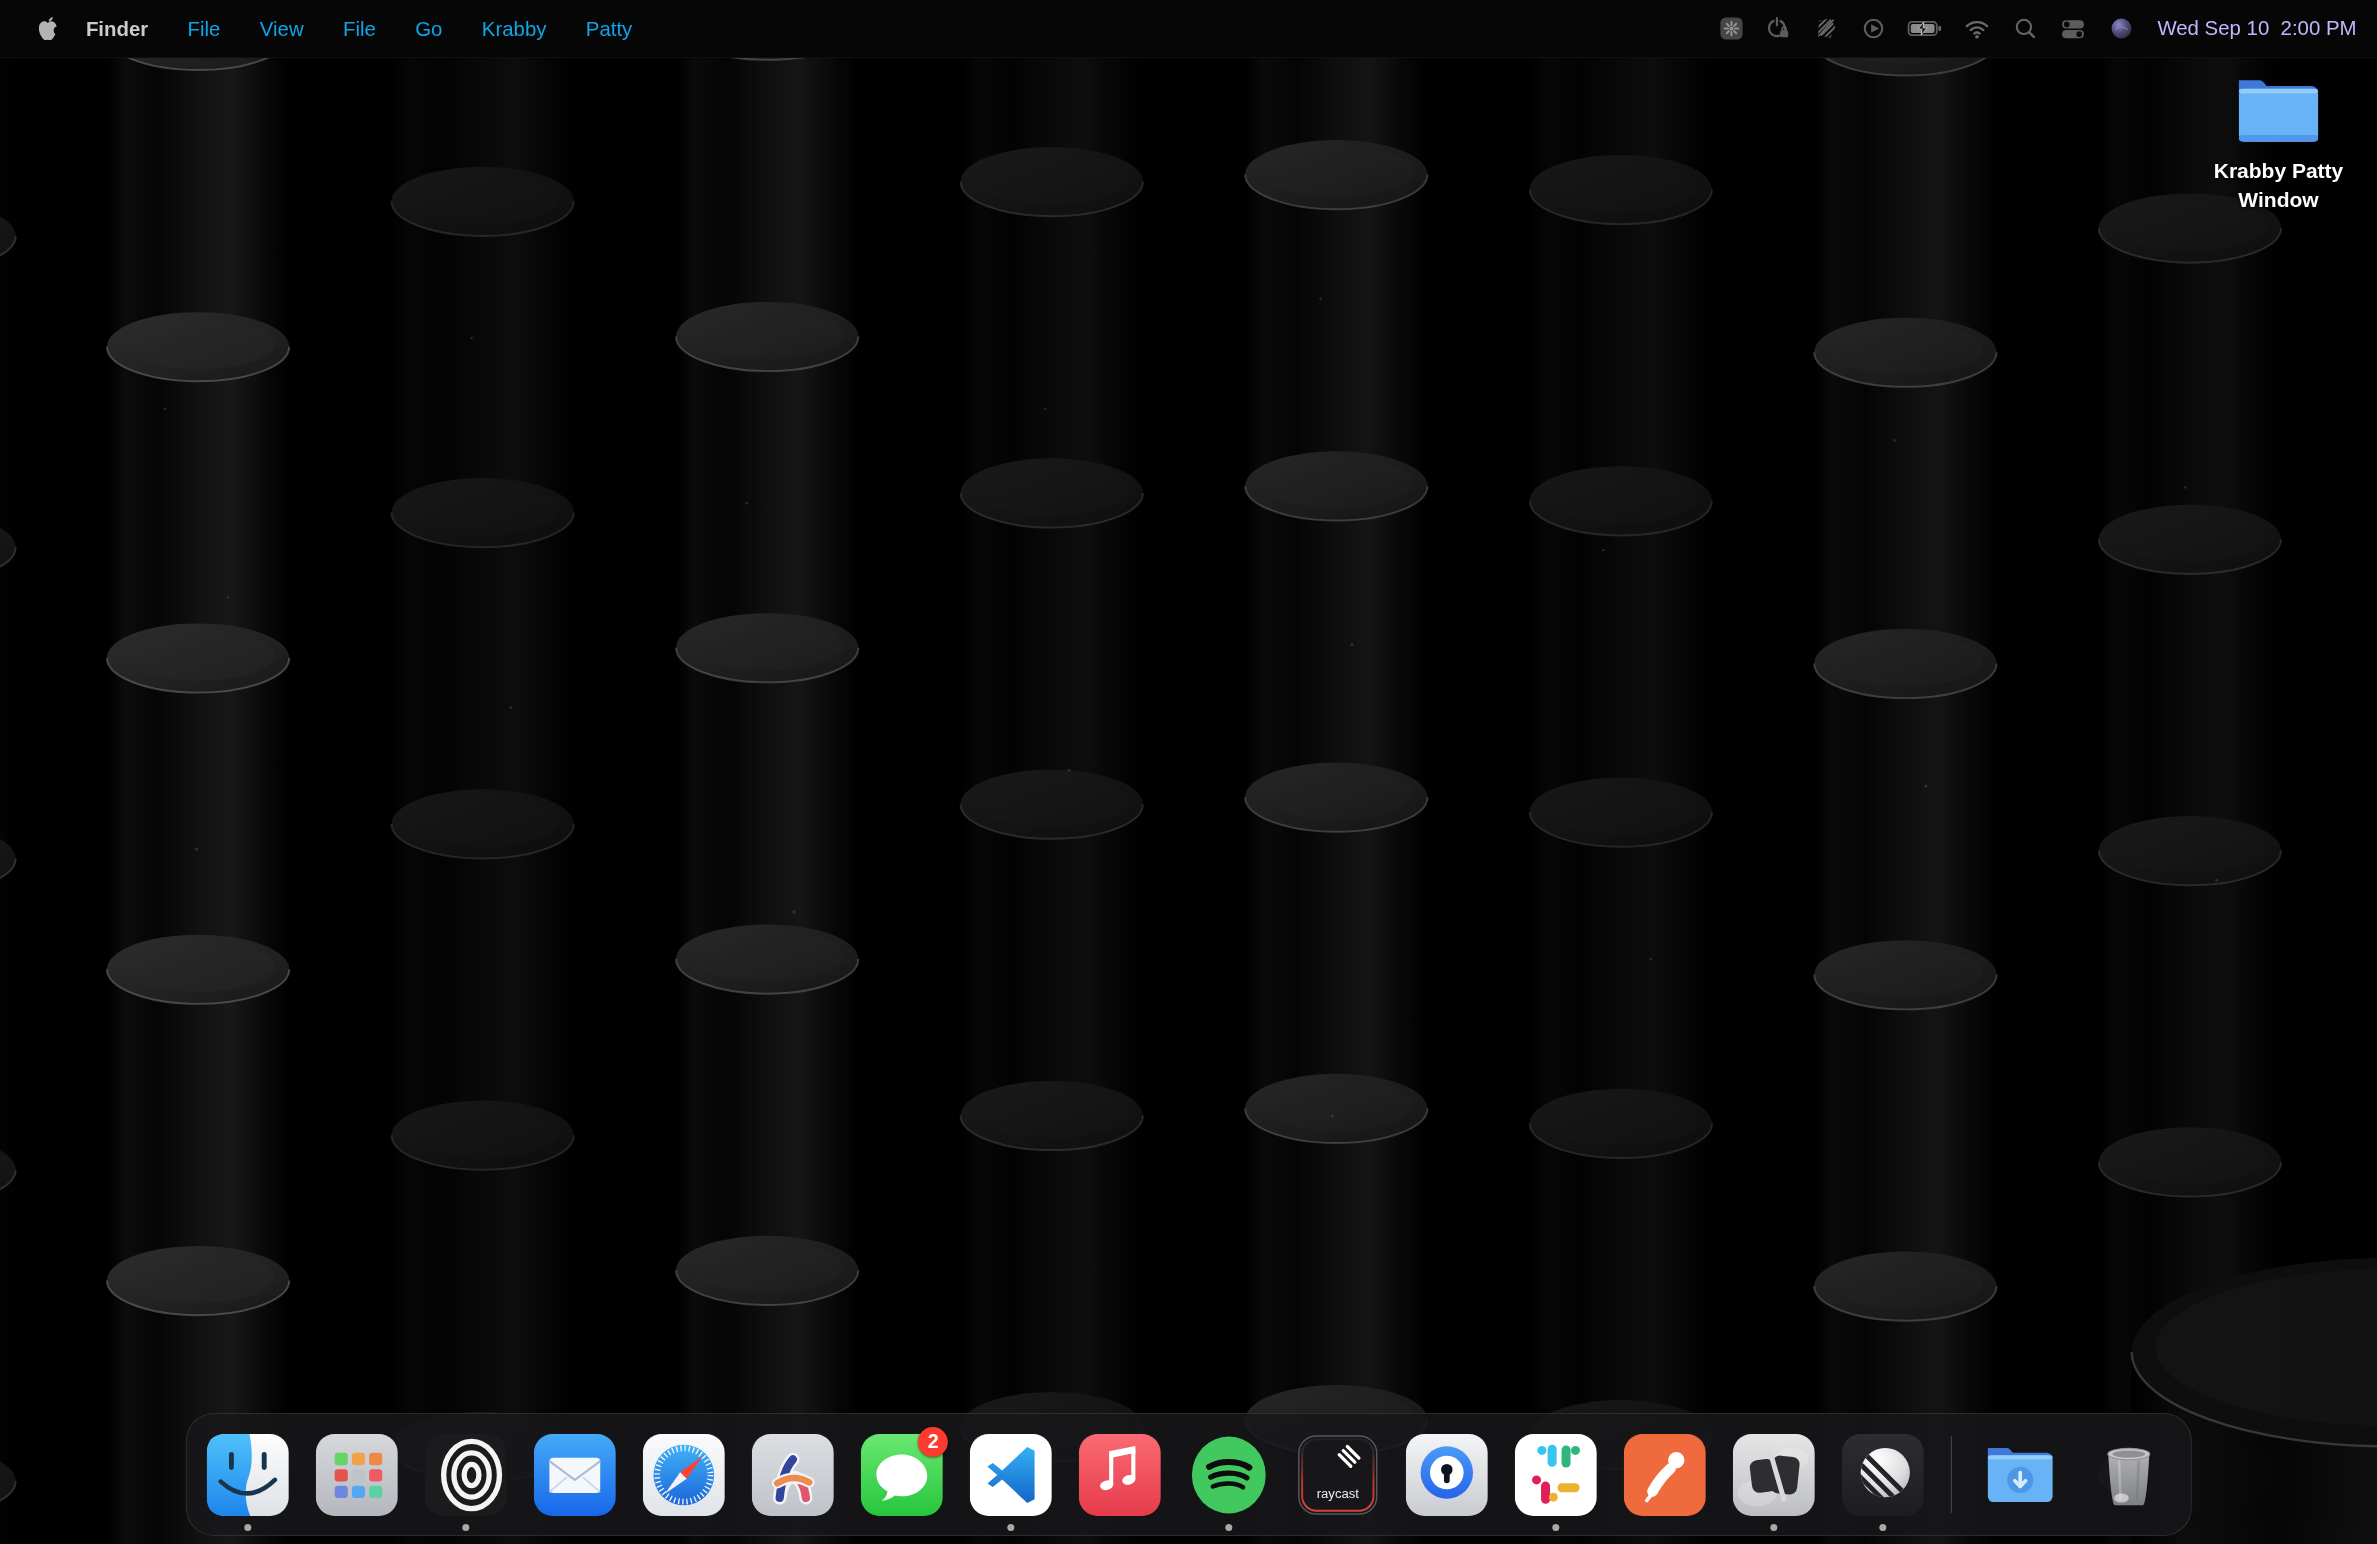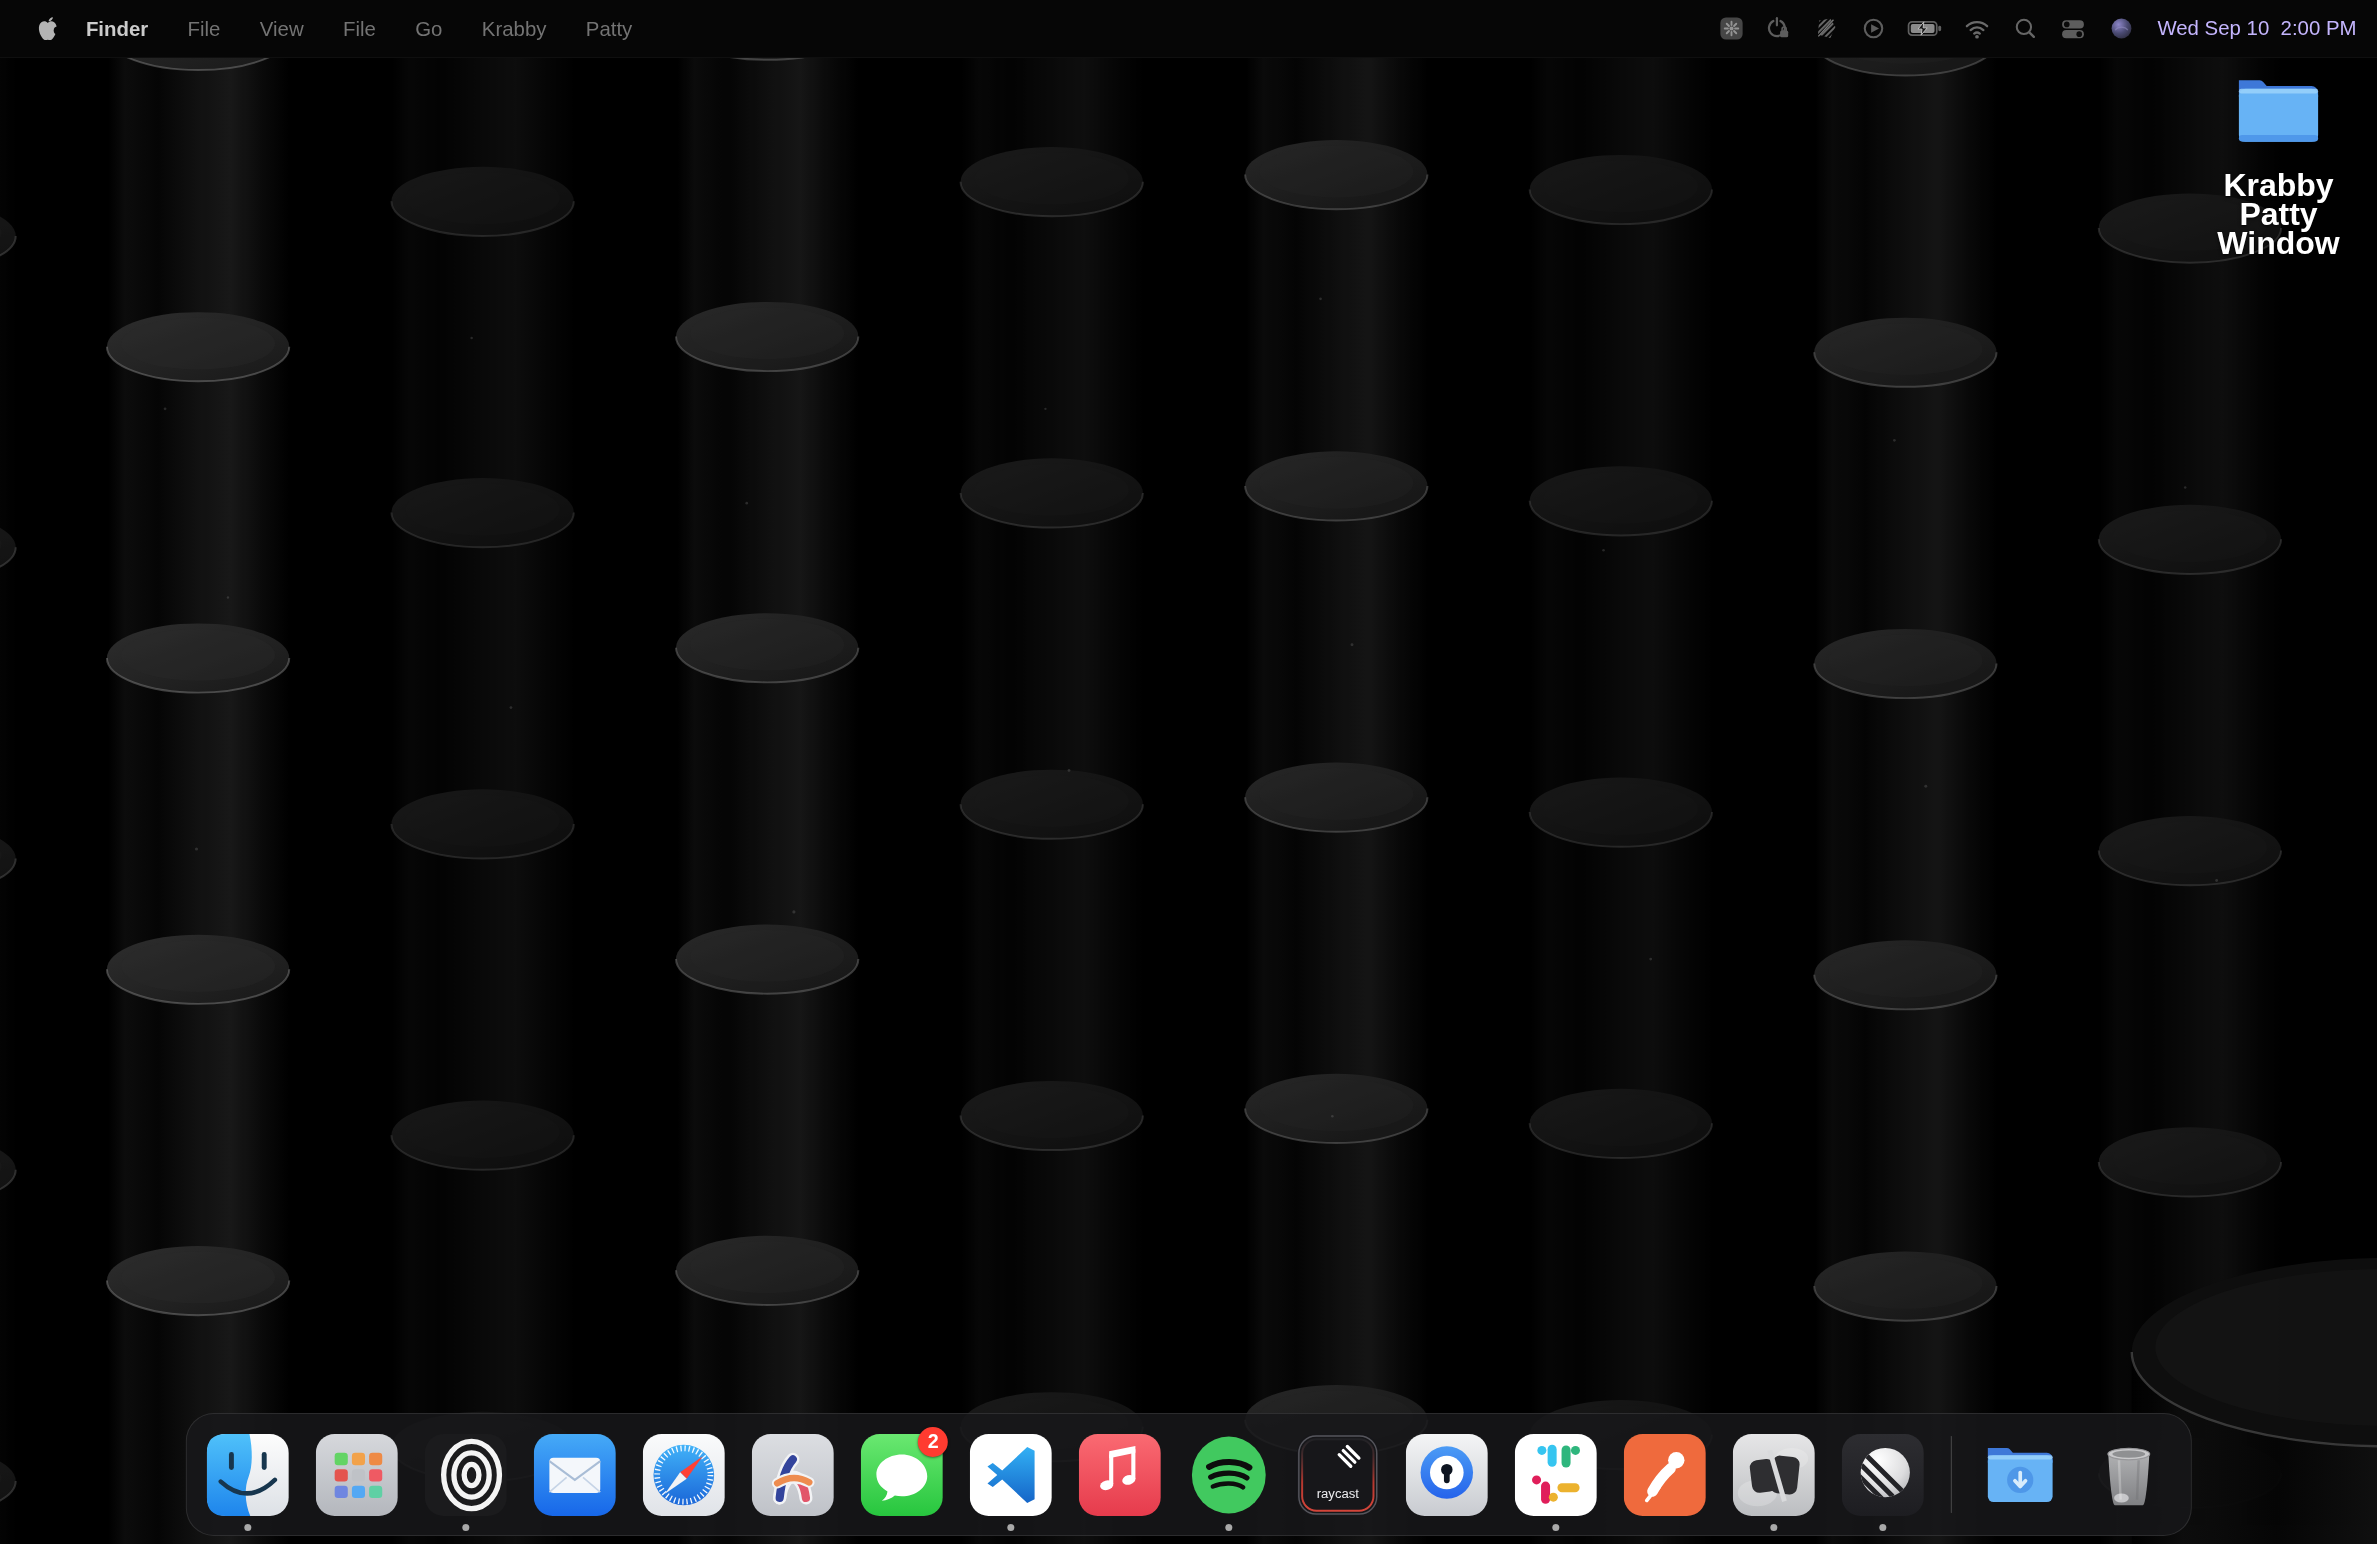--- a/index.html
+++ b/index.html
@@ -7,33 +7,33 @@
     font-family:"Liberation Sans",sans-serif;background:#000;}
   .wallpaper{position:absolute;inset:0;display:block;}
 
   
   .menubar{position:absolute;top:0;left:0;right:0;height:58px;background:#060606;
     border-bottom:0.8px solid rgba(255,255,255,0.04);
     display:flex;justify-content:space-between;align-items:center;
     padding:0 12.6px 0 30px;box-sizing:border-box;z-index:30;}
   .mb-left{display:flex;align-items:center;}
   .apple{padding:0 6.3px;display:flex;align-items:center;}
-  .mb-item{padding:0 19.7px;font-size:20.4px;color:#737373;line-height:58px;}
+  .mb-item{padding:0 19.7px;font-size:20.4px;color:#0ea5e9;line-height:58px;}
   .mb-app{font-weight:700;color:#cbcbcb;}
   .mb-right{display:flex;align-items:center;}
   .st{padding:0 10.2px;display:flex;align-items:center;}
   .st svg{display:block;}
   .mb-clock{font-size:20.4px;color:#c4b5fd;padding:0 7.9px 0 12.6px;white-space:pre;}
 
   
   .desk-icon{position:absolute;left:2192px;top:69px;width:173px;z-index:10;
     display:flex;flex-direction:column;align-items:center;cursor:default;}
   .desk-icon svg{display:block;}
-  .desk-label{margin-top:19px;text-align:center;color:#ffffff;font-weight:700;
-    font-size:32px;line-height:29px;text-shadow:0 0.8px 3.1px rgba(0,0,0,0.95);}
+  .desk-label{margin-top:4px;text-align:center;color:#ffffff;font-weight:700;
+    font-size:21px;line-height:29px;text-shadow:0 0.8px 3.1px rgba(0,0,0,0.95);}
 
   
   .dock{position:absolute;left:50%;bottom:7.9px;transform:translateX(-50%);
     height:123px;display:flex;align-items:center;gap:27px;
     padding:0 20.4px;box-sizing:border-box;border-radius:28px;
     background:rgba(24,24,26,0.85);border:0.8px solid rgba(255,255,255,0.10);z-index:20;}
   .dock-item{position:relative;width:82px;height:82px;flex:0 0 auto;}
   .dock-item svg{width:82px;height:82px;display:block;}
   .run-dot{position:absolute;left:50%;bottom:-15px;transform:translateX(-50%);
     width:7px;height:7px;border-radius:50%;background:#b9b9b9;opacity:0.9;}

